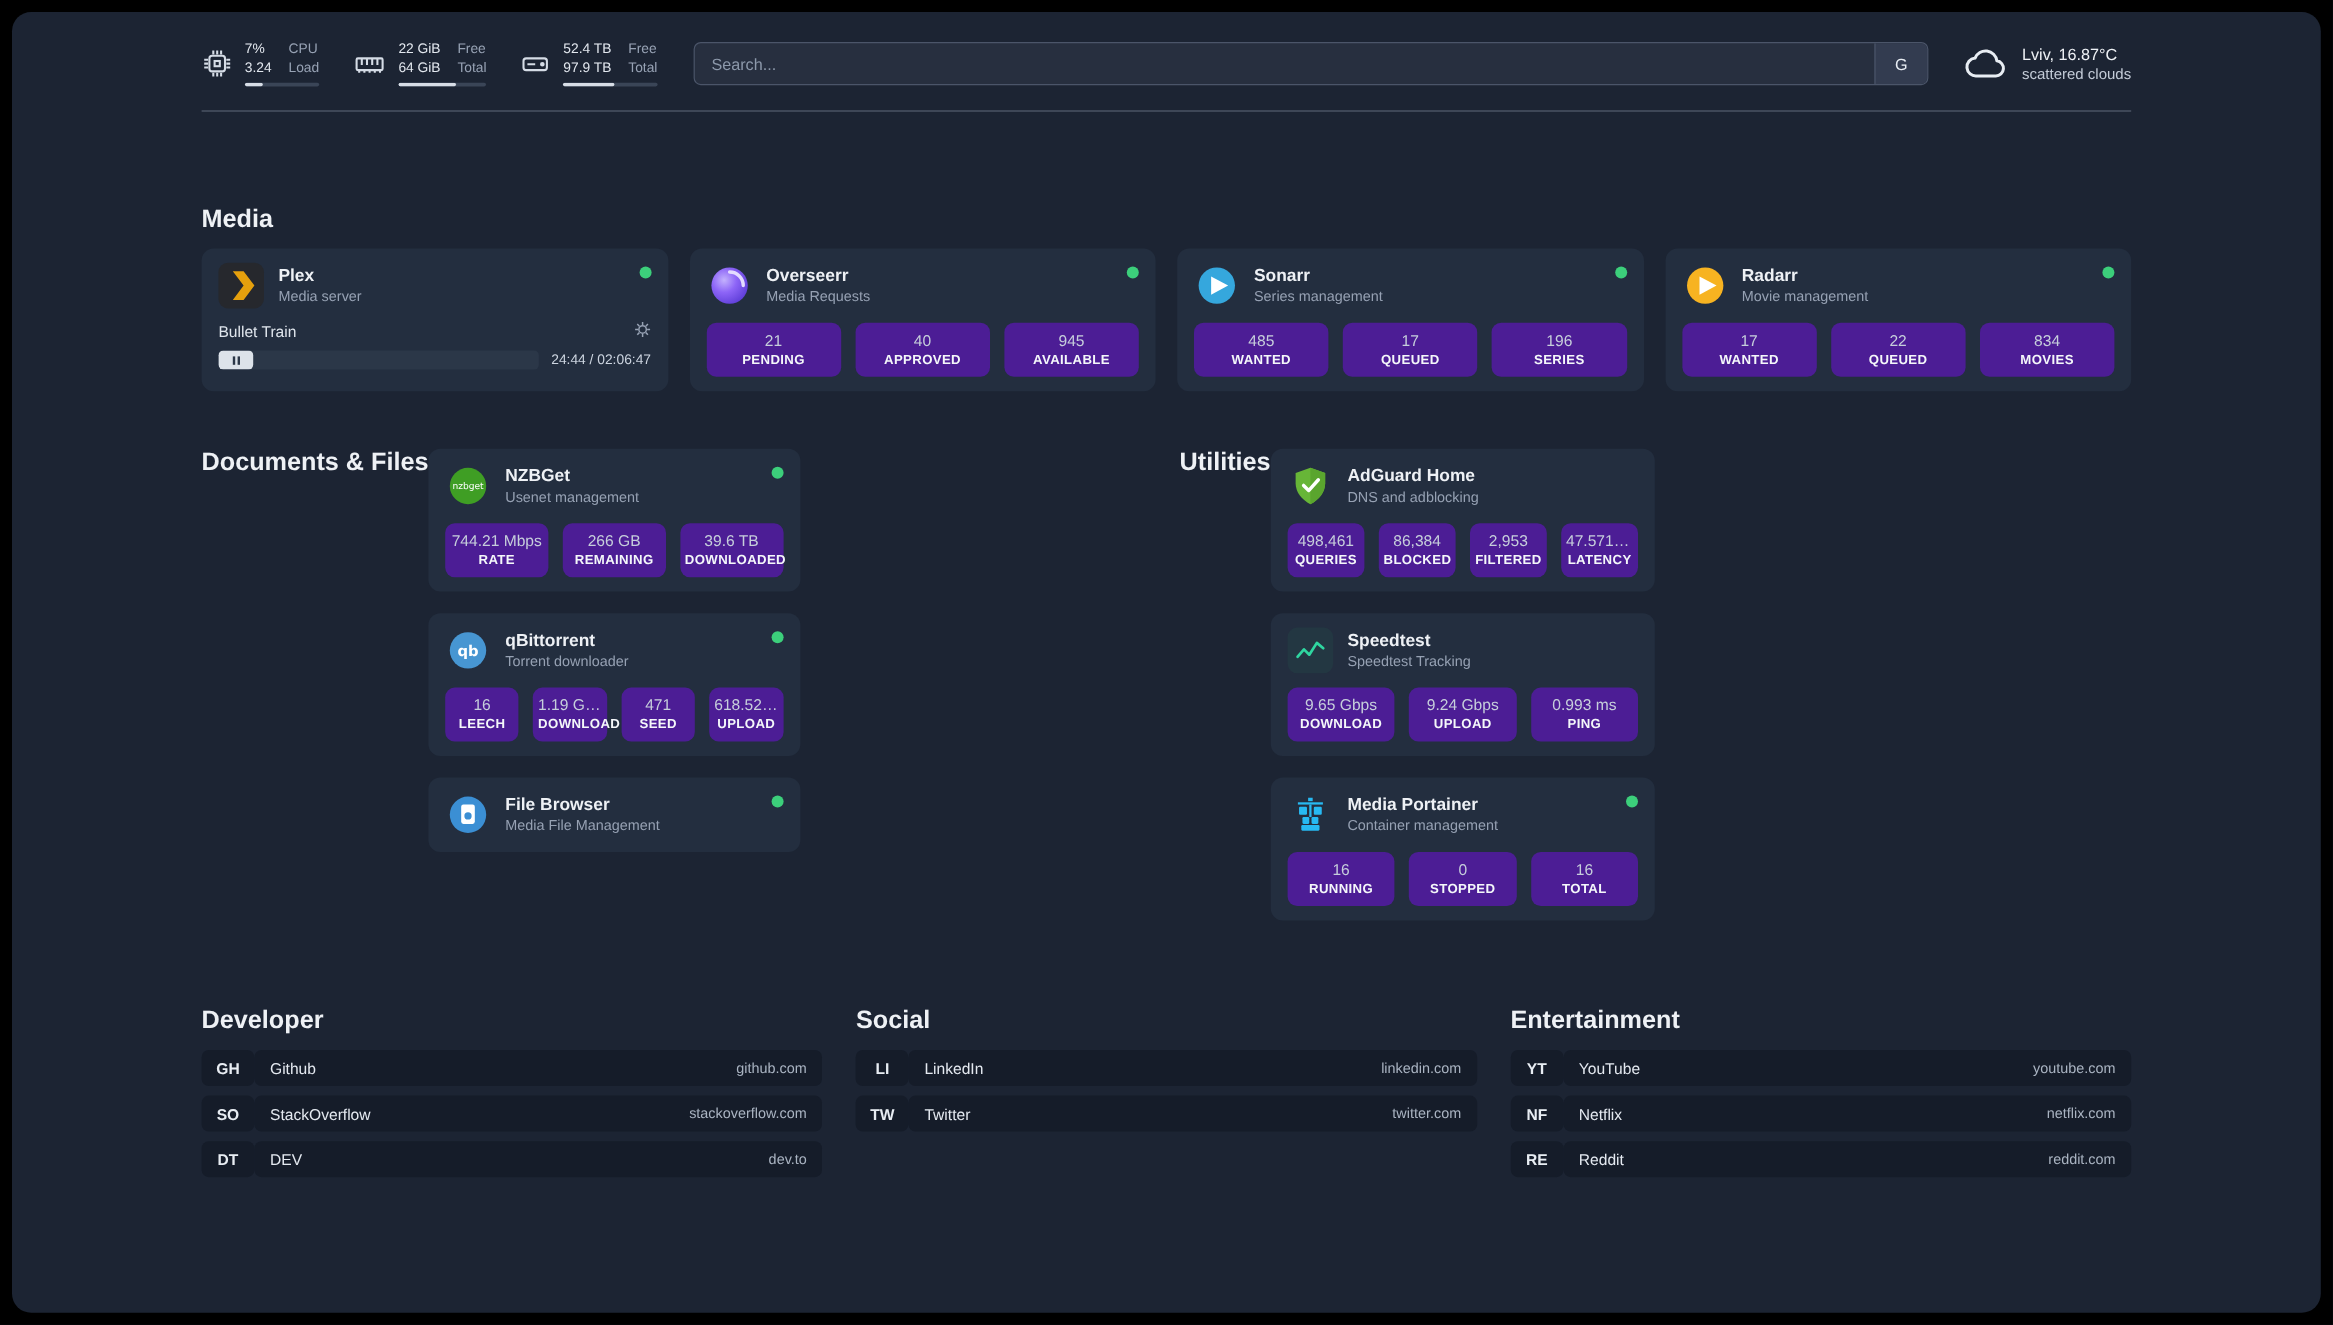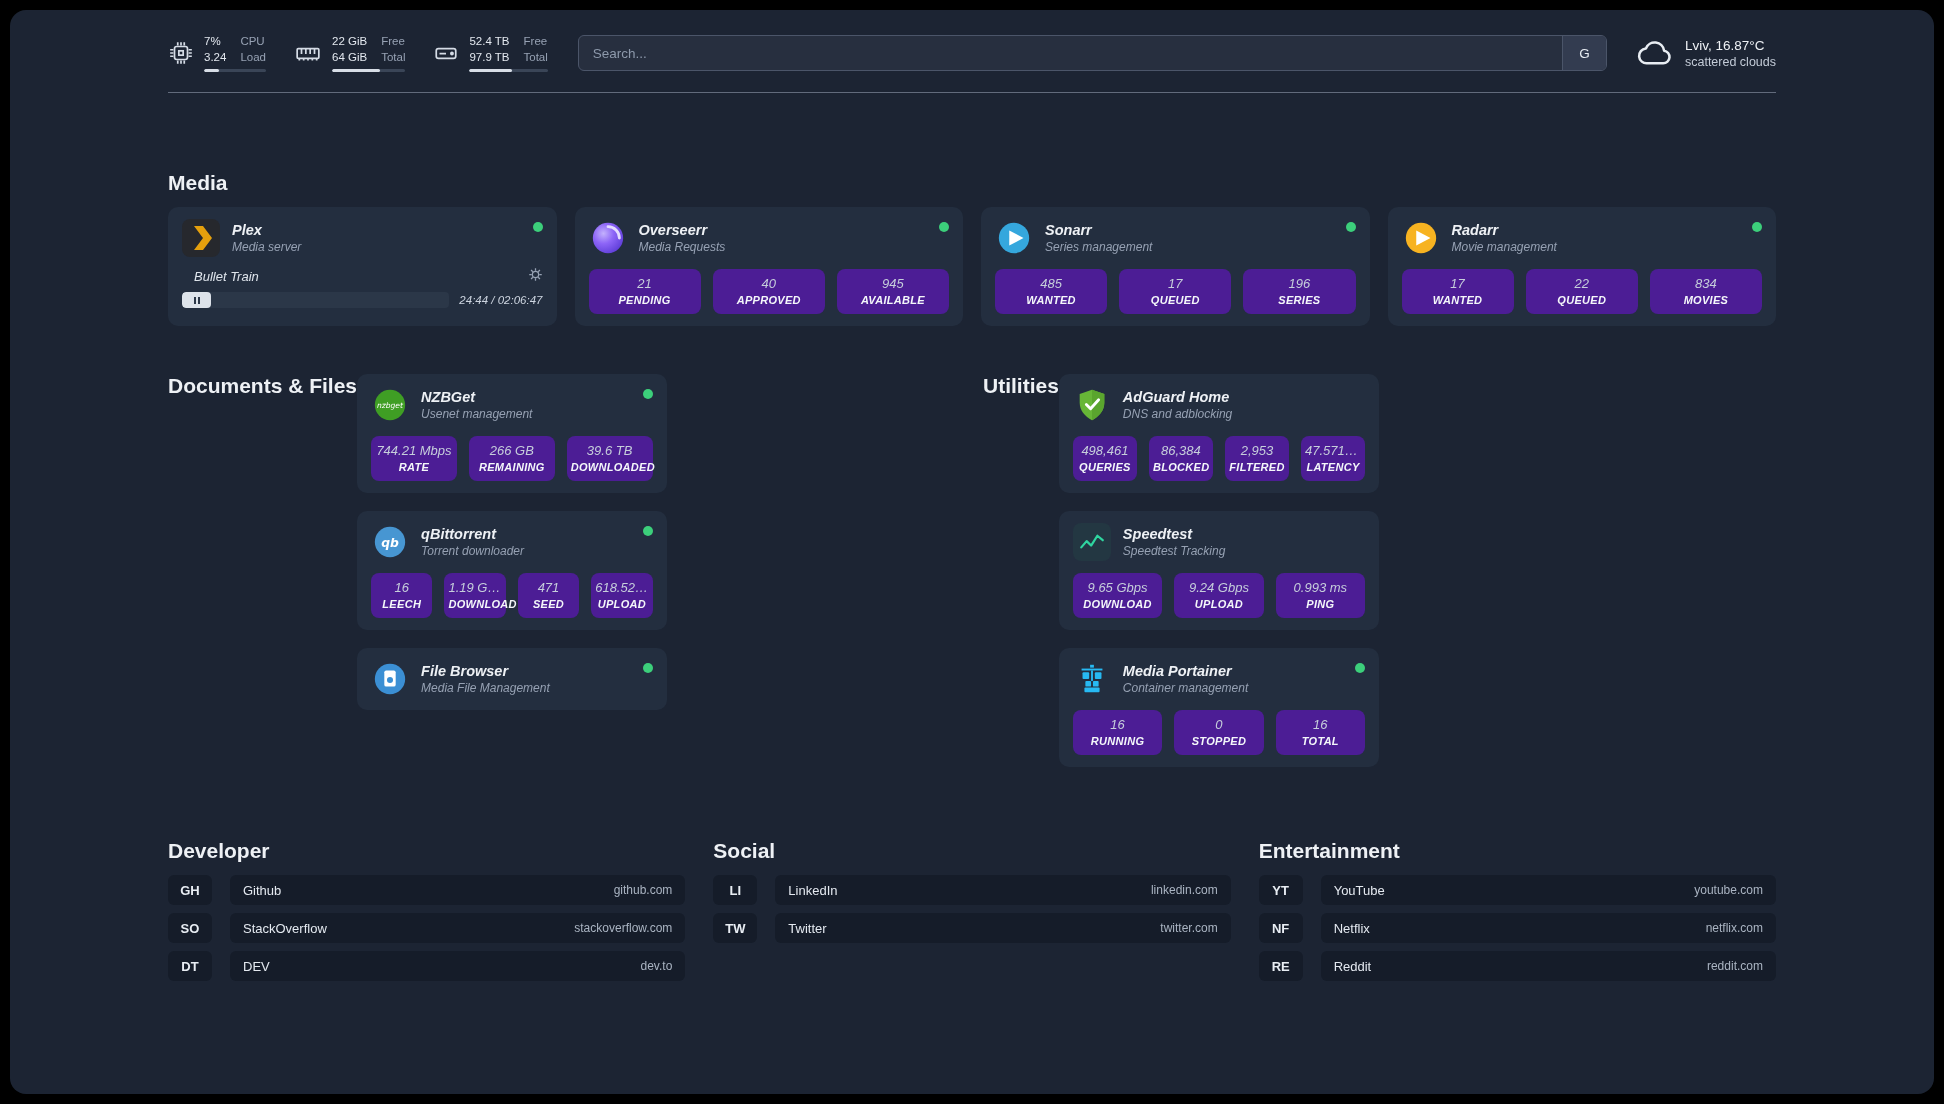--- a/index.html
+++ b/index.html
@@ -63,56 +63,56 @@
   .wsub { font-size: 12.5px; color: #c3cbd7; margin-top: 2px; }
 
   .divider { border: none; border-top: 1px solid rgba(185,196,212,.45); margin: 20px 0 0; }
 
   
   .sec-title { font-size: 21px; font-weight: 700; color: #eef1f5; margin: 0 0 12px; }
   .media-section { margin-top: 78px; }
   .media-row { display: grid; grid-template-columns: repeat(4, 1fr); gap: 18px; }
 
   .card {
-    background: #232e3f; border-radius: 10px; padding: 12px 14px; font-style: italic;
+    background: #232e3f; border-radius: 10px; padding: 12px 14px;
   }
   .card-head { display: flex; align-items: center; gap: 12px; }
   .app-icon { width: 38px; height: 38px; flex: 0 0 auto; display: flex; align-items: center; justify-content: center; }
   .icon-plex { background: #26282d; border-radius: 8px; }
   .icon-speedtest { background: #233742; border-radius: 8px; }
   .app-text { min-width: 0; }
   .app-name { font-size: 14.5px; font-weight: 700; color: #eef1f5; white-space: nowrap; }
   .app-desc { font-size: 12px; color: #96a1b3; margin-top: 2px; white-space: nowrap; }
   .status-dot { width: 10px; height: 10px; border-radius: 50%; background: #3ccf7b; margin-left: auto; align-self: flex-start; margin-top: 3px; flex: 0 0 auto; }
 
   .stats { display: flex; gap: 12px; margin-top: 12px; }
   .stat { flex: 1; background: #4c1d95; border-radius: 8px; padding: 7px 4px 8px; text-align: center; min-width: 0; }
   .stat-value { font-size: 13px; color: #c6cedb; white-space: nowrap; overflow: hidden; text-overflow: ellipsis; }
   .stat-label { font-size: 11px; font-weight: 700; color: #f4f7fa; margin-top: 3px; letter-spacing: .3px; }
 
   
   .player { margin-top: 10px; }
-  .player-top { display: flex; align-items: center; justify-content: space-between; font-size: 13px; color: #dfe5ec; margin-left: 12px; }
+  .player-top { display: flex; align-items: center; justify-content: space-between; font-size: 13px; color: #dfe5ec; }
   .gear-btn { background: none; border: none; padding: 0; cursor: pointer; display: flex; align-items: center; }
   .player-bar { display: flex; align-items: center; gap: 10px; margin-top: 7px; }
   .ptrack { flex: 1; height: 16px; border-radius: 4px; background: #2b3748; position: relative; overflow: hidden; }
   .pfill { position: absolute; left: 0; top: 0; bottom: 0; width: 11%; background: #dde3ea; border-radius: 4px;
            display: flex; align-items: center; justify-content: center; gap: 2px; }
   .pfill i { width: 2px; height: 7px; background: #2b3748; display: block; }
   .ptime { font-size: 11.5px; color: #cdd5e0; white-space: nowrap; }
 
   
   .mid-grid { display: grid; grid-template-columns: 1fr 1fr; column-gap: 22px; margin-top: 48px; }
   .mid-col { display: flex; flex-direction: row; }
   .mid-col .cards { display: flex; flex-direction: column; gap: 18px; }
 
   
   .bm-grid { display: grid; grid-template-columns: 1fr 1fr 1fr; gap: 28px; margin-top: 72px; }
   .bm-items { display: flex; flex-direction: column; gap: 8px; margin-top: 4px; }
-  .bm-item { display: flex; gap: 18px; height: 30px; cursor: pointer; }
+  .bm-item { display: flex; gap: 0; height: 30px; cursor: pointer; }
   .bm-abbr { width: 44px; background: #151c29; border-radius: 6px; display: flex; align-items: center; justify-content: center;
              font-weight: 700; font-size: 13px; color: #e8edf3; flex: 0 0 auto; }
   .bm-bar { flex: 1; background: #151c29; border-radius: 6px; display: flex; align-items: center; padding: 0 13px; min-width: 0; }
   .bm-name { font-size: 13px; color: #e4e9f0; }
   .bm-url { margin-left: auto; font-size: 12px; color: #aab4c2; }
 </style>
 </head>
 <body>
 
 <div class="viewport">

